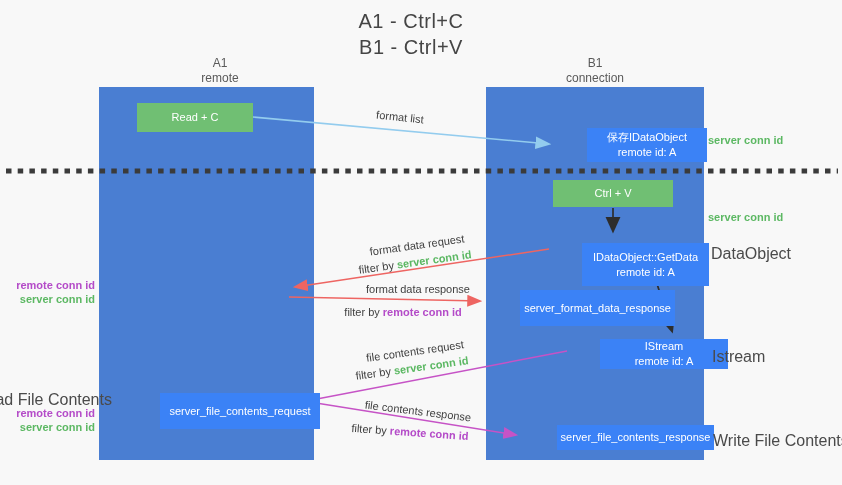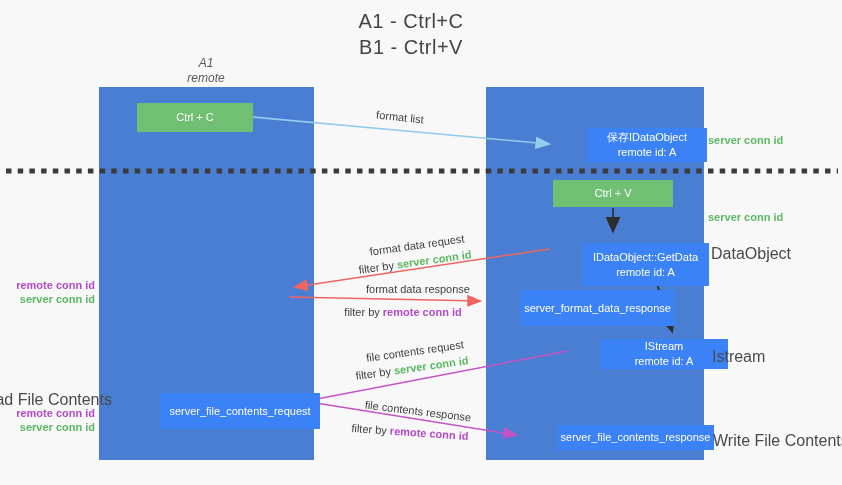--- a/index.html
+++ b/index.html
@@ -36,23 +36,27 @@
 </head>
 <body>
 
 <div id="stage">
 
   <div class="title">
     <div>A1 - Ctrl+C</div>
     <div>B1 - Ctrl+V</div>
   </div>
 
-  <div class="col-header" style="left:206px; top:56px;font-style:italic;">
+  <div class="col-header" style="left:220px; top:56px;">
     <div>A1</div>
     <div>remote</div>
+  </div>
+  <div class="col-header" style="left:595px; top:56px;">
+    <div>B1</div>
+    <div>connection</div>
   </div>
 
   <div class="column" id="col-a"></div>
   <div class="column" id="col-b"></div>
 
   <svg class="wires" width="842" height="485" viewBox="0 0 842 485">
     <defs>
       <marker id="m-blue" markerWidth="10" markerHeight="8" refX="8.5" refY="4" orient="auto">
         <path d="M0,0 L10,4 L0,8 z" fill="#93ccee"></path>
         </marker>
@@ -78,21 +82,21 @@
     <line x1="549" y1="249" x2="295" y2="287" stroke="#ee6562" stroke-width="1.5" marker-end="url(#m-red)"></line>
 
     <line x1="289" y1="297" x2="480" y2="301" stroke="#ee6562" stroke-width="1.5" marker-end="url(#m-red)"></line>
 
     <line x1="567" y1="351" x2="296" y2="403" stroke="#c653c6" stroke-width="1.5" marker-end="url(#m-mag)"></line>
 
     <line x1="291" y1="399" x2="516" y2="435" stroke="#c653c6" stroke-width="1.5" marker-end="url(#m-mag)"></line>
   </svg>
 
   <div class="box green-box" style="left:137px; top:103px; width:116px; height:29px;">
-    <span>Ctrl + C</span>
+    <span>Read + C</span>
   </div>
 
   <div class="box orange-box" style="left:555px; top:128px; width:120px; height:34px;">
     <span>保存IDataObject</span>
     <span>remote id: A</span>
   </div>
 
   <div class="box green-box" style="left:553px; top:180px; width:120px; height:27px;">
     <span>Ctrl + V</span>
   </div>

